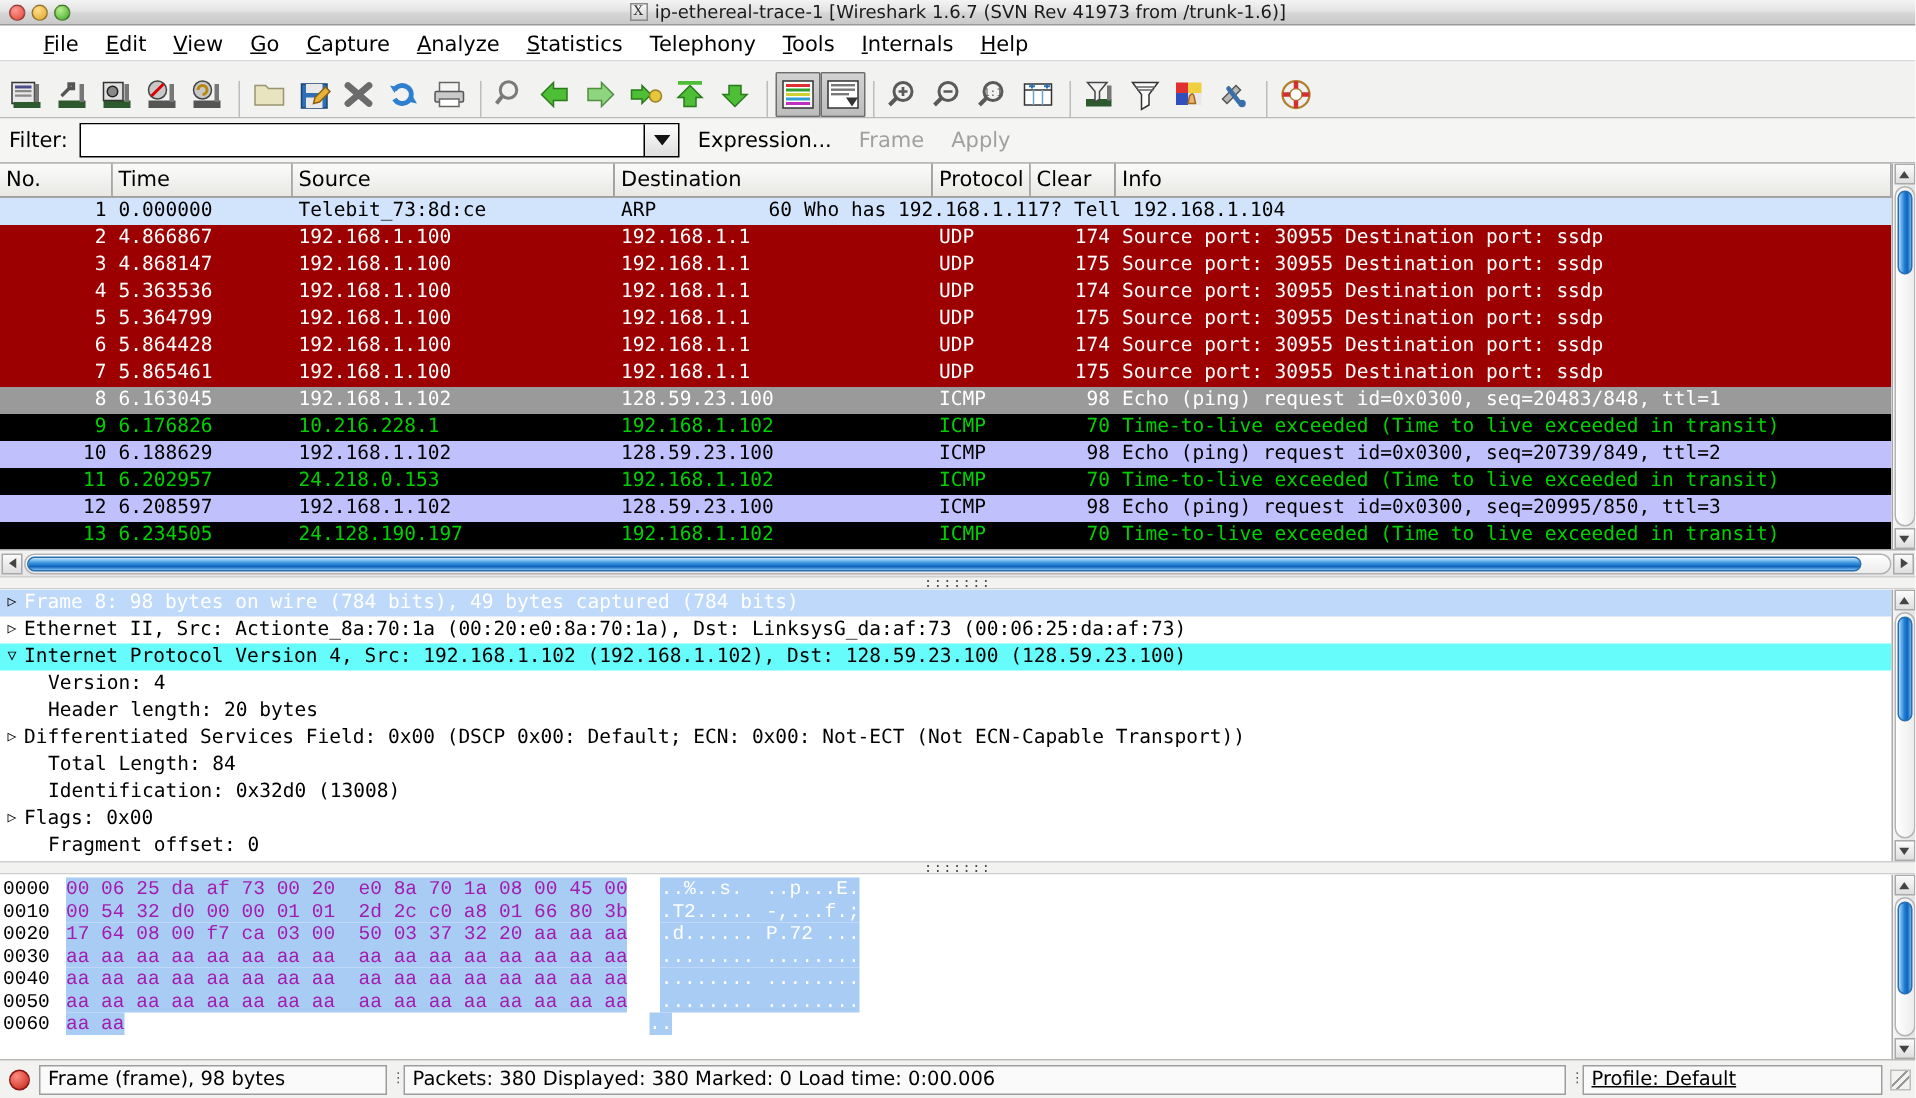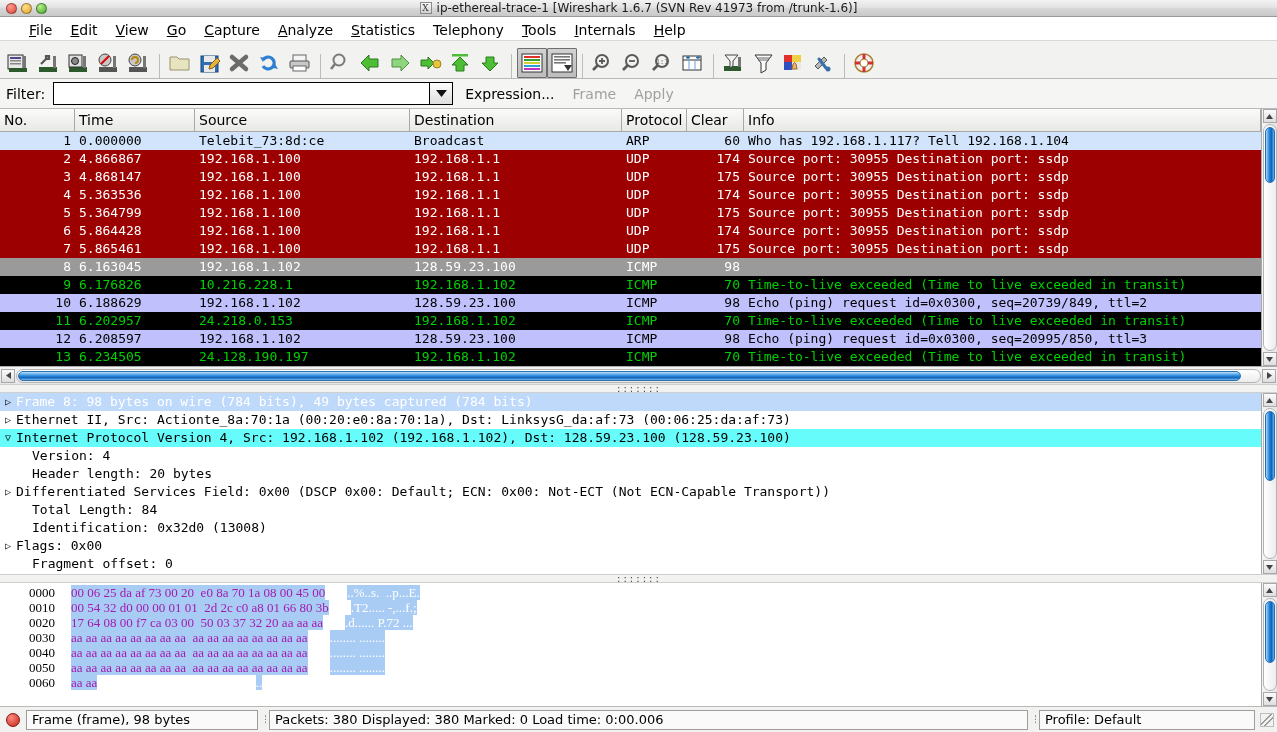--- a/index.html
+++ b/index.html
@@ -151,42 +151,42 @@
   
   .pane-detail { flex: 0 0 181px; display: flex; overflow: hidden; background: #fff; }
   .detail-main { flex: 1; overflow: hidden; font-family: "DejaVu Sans Mono", monospace; font-size: 13px; }
   .drow { height: 18px; line-height: 18px; display: flex; align-items: center; white-space: nowrap; }
   .dtoggle { width: 16px; flex: 0 0 16px; text-align: center; font-size: 10px; color: #000; }
   .dtext { overflow: hidden; }
   .d-indent1 { padding-left: 16px; }
 
   
   .pane-hex { flex: 1; display: flex; overflow: hidden; background: #fff; min-height: 0; }
-  .hex-main { flex: 1; overflow: hidden; font-family: Liberation Serif, serif; font-size: 13px; padding-top: 2px; margin-left: 27px; }
+  .hex-main { flex: 1; overflow: hidden; font-family: Liberation Mono, monospace; font-size: 13px; padding-top: 2px; }
   .hrow { height: 15px; line-height: 15px; display: flex; white-space: pre; }
   .h-off { color: #000; padding-left: 2px; width: 44px; }
   .h-bytes { color: #a21caf; }
   .h-ascii { color: #fff; margin-left: 22px; }
   .hl { background: #a9ccf5; }
 
   
   .statusbar {
     height: 26px; flex: 0 0 26px; background: #f2f2f0;
     border-top: 1px solid #b9b9b9; display: flex; align-items: center; padding: 0 3px; gap: 3px;
   }
   .sb-led { width: 14px; height: 14px; border-radius: 50%;
             background: radial-gradient(circle at 35% 30%, #ff8d80, #c22216);
             border: 1px solid #8a1510; margin: 0 3px; }
   .sb-field {
     height: 20px; border: 1px solid #9d9d9d; background: #fafafa;
     display: flex; align-items: center; padding: 0 5px; font-size: 13px; color: #000; white-space: nowrap;
   }
   .sb-f1 { width: 232px; }
   .sb-f2 { flex: 1; }
-  .sb-f3 { width: 216px; }
+  .sb-f3 { width: 200px; text-decoration: underline; }
   .sb-dots { font-size: 9px; color: #555; line-height: 7px; width: 5px; font-family: "DejaVu Sans Mono", monospace; }
   .sb-grip { width: 14px; height: 14px; margin-left: 2px;
              background: linear-gradient(135deg, transparent 40%, #999 40%, #999 48%, transparent 48%,
                                          transparent 62%, #999 62%, #999 70%, transparent 70%);
              border: 1px solid #bdbdbd; }
 </style>
 </head>
 <body>
 
 <div class="app">
@@ -441,21 +441,20 @@
           <div class="ch w-dst">Destination</div>
           <div class="ch w-prot">Protocol</div>
           <div class="ch w-len">Clear</div>
           <div class="ch w-info">Info</div>
         </div>
         <div class="rows" id="packet-rows">
             <div class="prow" style="background: rgb(210, 228, 252); color: rgb(0, 0, 0);">
               <div class="c w-no c-no">1</div>
               <div class="c w-time">0.000000</div>
               <div class="c w-src">Telebit_73:8d:ce</div>
-              <div class="c w-dst">Broadcast</div>
               <div class="c w-prot">ARP</div>
               <div class="c w-len c-len">60</div>
               <div class="c w-info">Who has 192.168.1.117?  Tell 192.168.1.104</div>
             </div>
             <div class="prow" style="background: rgb(157, 0, 0); color: rgb(255, 255, 255);">
               <div class="c w-no c-no">2</div>
               <div class="c w-time">4.866867</div>
               <div class="c w-src">192.168.1.100</div>
               <div class="c w-dst">192.168.1.1</div>
               <div class="c w-prot">UDP</div>
@@ -507,20 +506,21 @@
               <div class="c w-len c-len">175</div>
               <div class="c w-info">Source port: 30955  Destination port: ssdp</div>
             </div>
             <div class="prow" style="background: rgb(154, 154, 154); color: rgb(255, 255, 255);">
               <div class="c w-no c-no">8</div>
               <div class="c w-time">6.163045</div>
               <div class="c w-src">192.168.1.102</div>
               <div class="c w-dst">128.59.23.100</div>
               <div class="c w-prot">ICMP</div>
               <div class="c w-len c-len">98</div>
+              <div class="c w-info">Echo (ping) request  id=0x0300, seq=20483/848, ttl=1</div>
             </div>
             <div class="prow" style="background: rgb(0, 0, 0); color: rgb(0, 208, 0);">
               <div class="c w-no c-no">9</div>
               <div class="c w-time">6.176826</div>
               <div class="c w-src">10.216.228.1</div>
               <div class="c w-dst">192.168.1.102</div>
               <div class="c w-prot">ICMP</div>
               <div class="c w-len c-len">70</div>
               <div class="c w-info">Time-to-live exceeded (Time to live exceeded in transit)</div>
             </div>

